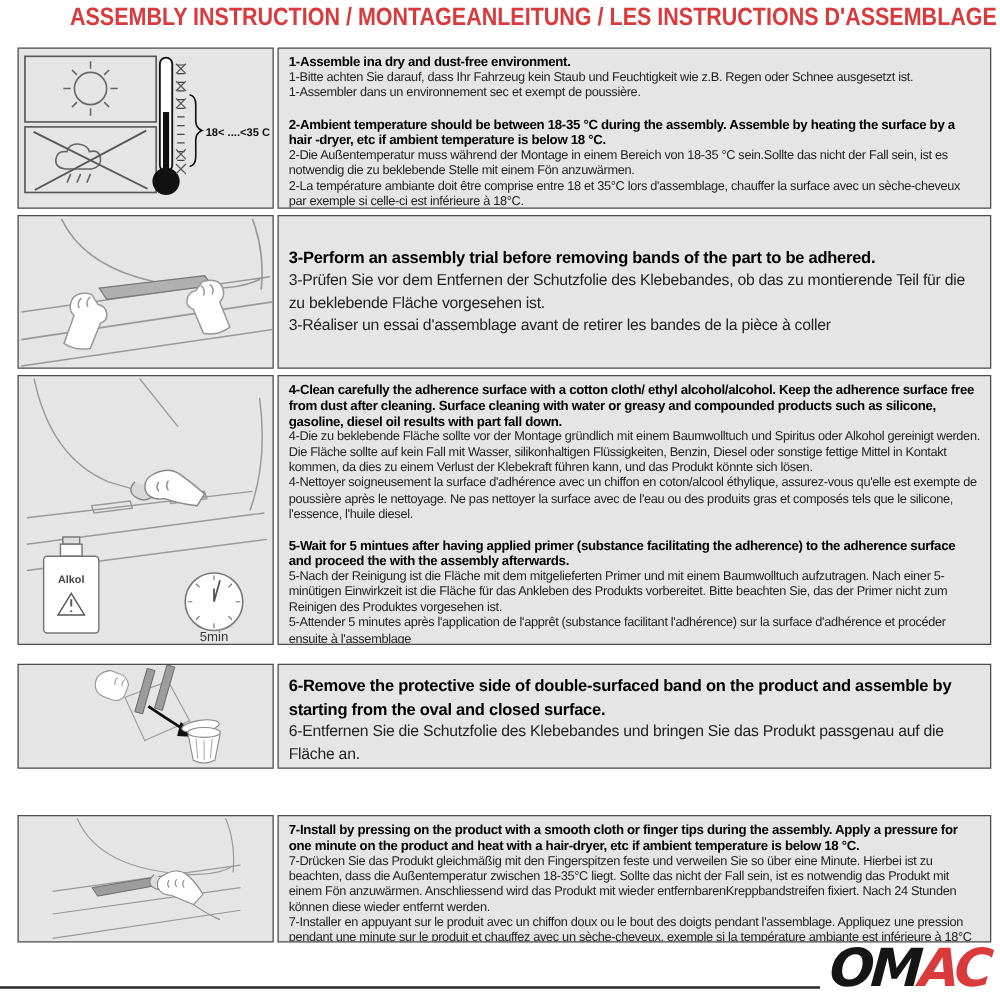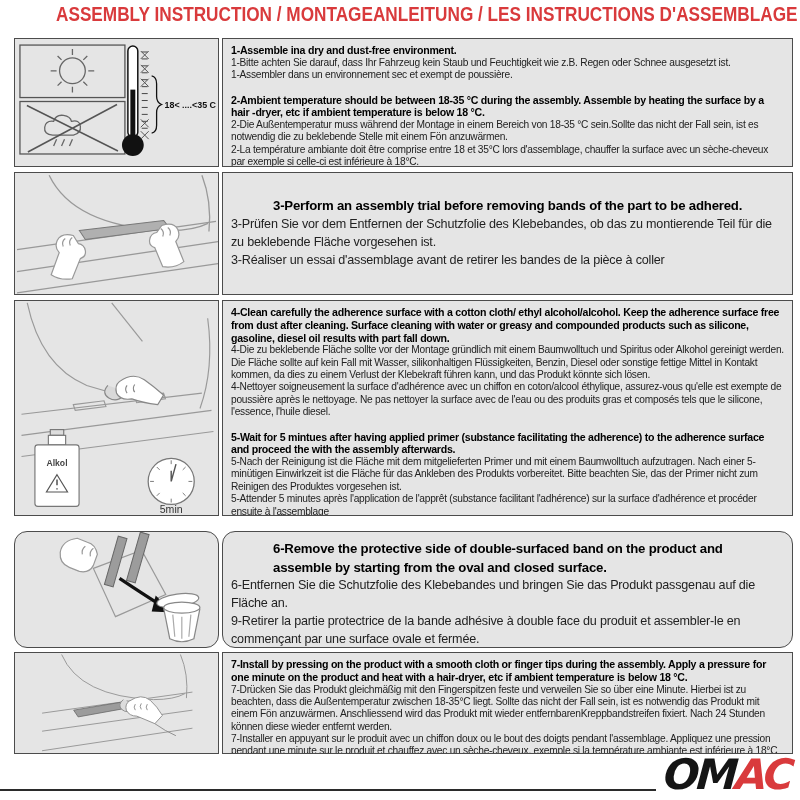--- a/index.html
+++ b/index.html
@@ -18,31 +18,31 @@
 
   .cell {
     position:absolute; background:#e5e5e5; border:1.5px solid #4c4c4c;
   }
   .ill { left:14px; width:205px; overflow:hidden; }
   .txt { left:222px; width:571px; padding:5px 8px; overflow:hidden; }
 
   .r1 { top:38px;  height:129px; }
   .r2 { top:172px; height:123px; }
   .r3 { top:300px; height:216px; }
-  .r4 { top:531px; height:117px;border-radius:13px; }
+  .r4 { top:531px; height:84px; }
   .r5 { top:652px; height:102px; }
 
   .txt p { margin:0; }
   .step + .step { margin-top:12px; }
 
   .row-small p { font-size:10.2px; line-height:1.21; letter-spacing:-0.25px; color:#222; }
   .row-small p.en { font-size:10.6px; font-weight:bold; color:#000; }
 
   .row-large p { font-size:12.6px; line-height:1.42; letter-spacing:-0.2px; color:#222; }
-  .row-large p.en { font-size:13.2px; font-weight:bold; color:#000;margin-left:42px; }
+  .row-large p.en { font-size:13.2px; font-weight:bold; color:#000; }
 
   .v-center { display:flex; flex-direction:column; justify-content:center; }
   .r4.txt { padding-top:8px; }
 
   .ill svg { display:block; width:100%; height:100%; }
 
   .footer-rule {
     position:absolute; top:789px; left:0; width:656px; height:2px; background:#2b2b2b;
   }
   .logo {

